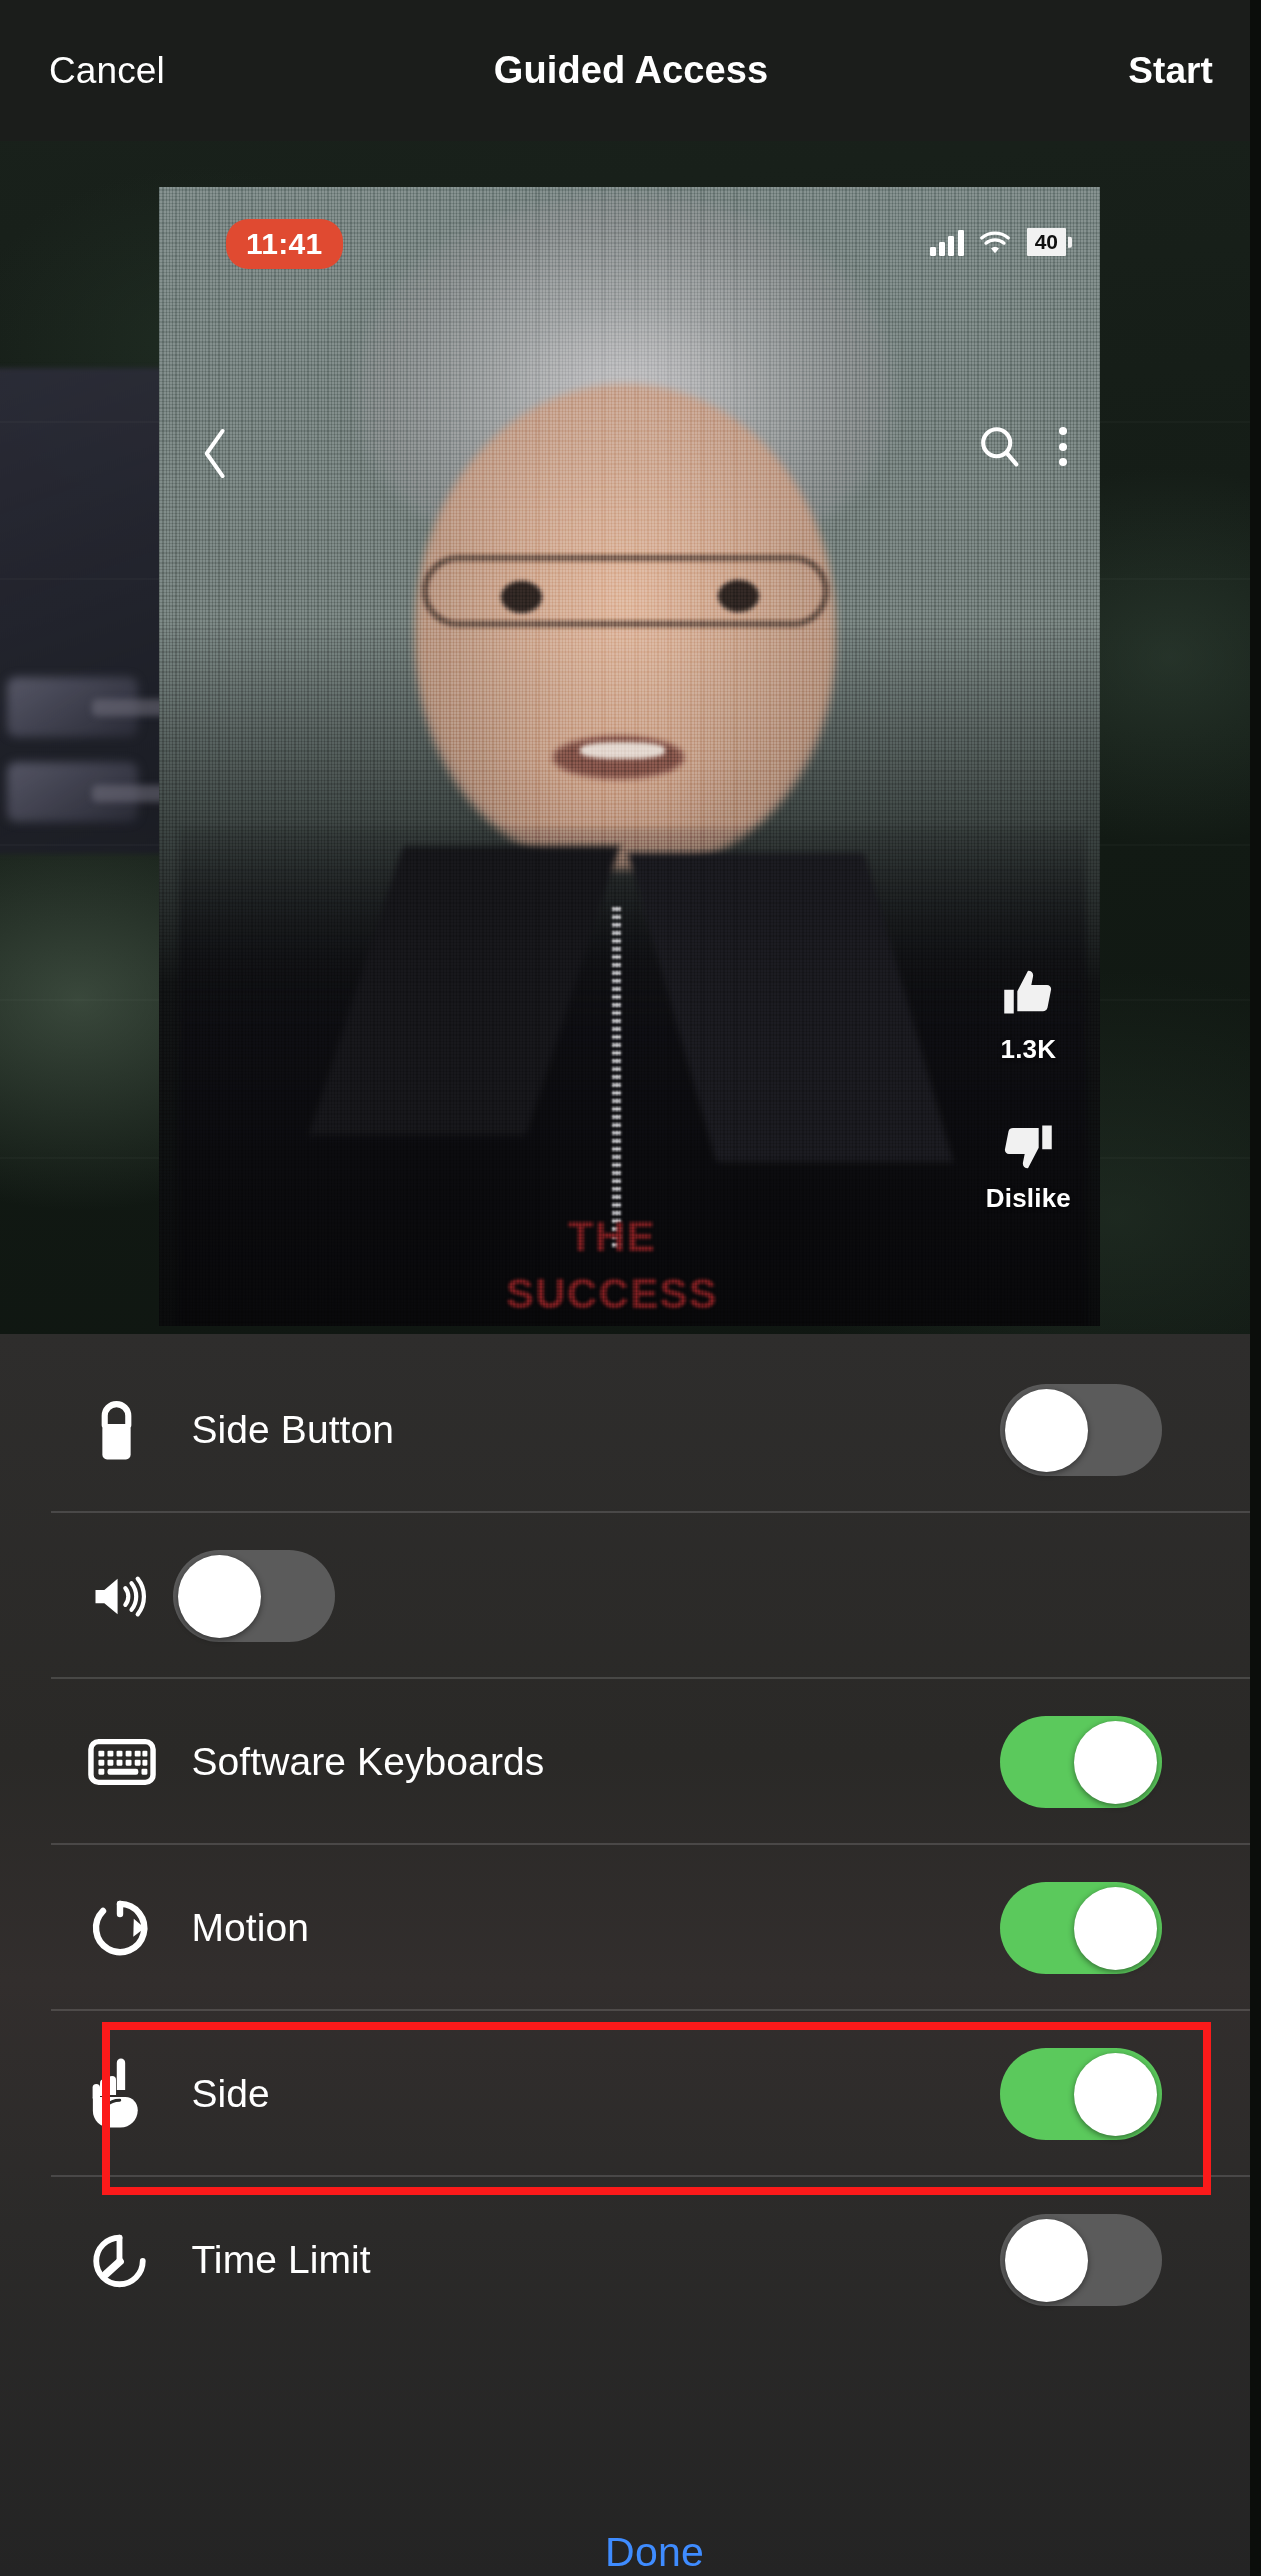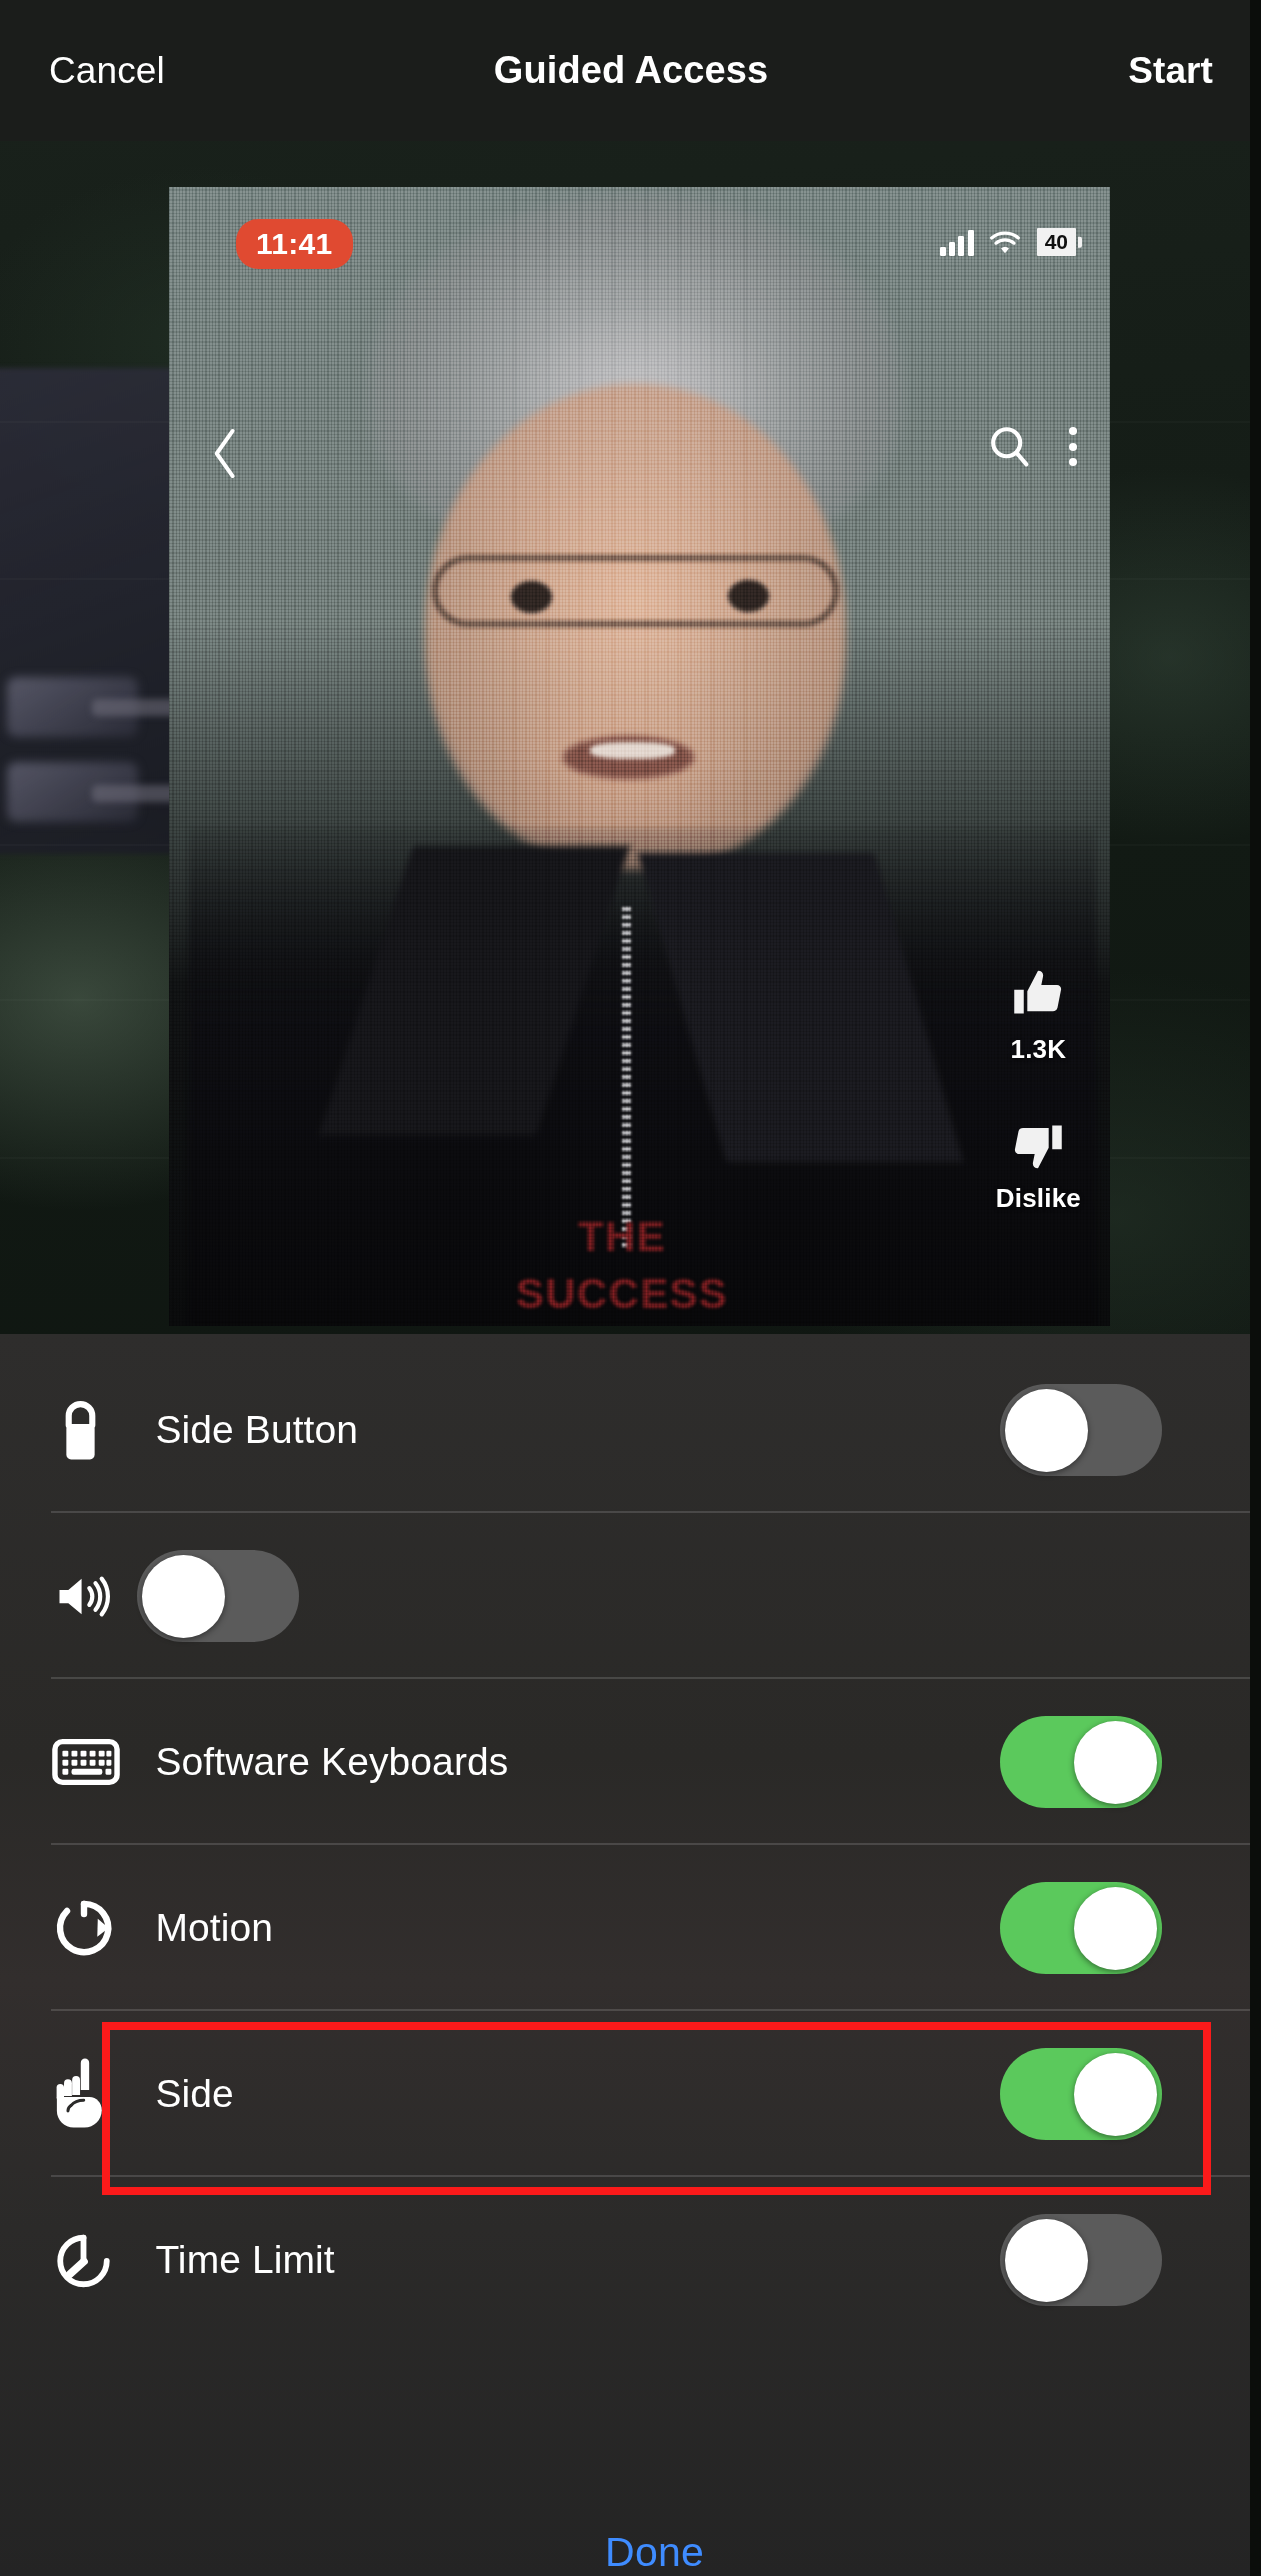--- a/index.html
+++ b/index.html
@@ -41,21 +41,20 @@
   }
   .topbar-btn { color:#ffffff; font-size:37px; font-weight:400; letter-spacing:0.1px; white-space:nowrap; }
   .topbar-btn.bold { font-weight:700; }
   .topbar-title { color:#ffffff; font-size:38px; font-weight:700; letter-spacing:0.1px; position:absolute; left:0; right:0; text-align:center; }
 
   
   .preview {
     position:absolute; left:159px; top:187px; width:941px; height:1139px;
     overflow:hidden; z-index:5;
     background:#6d7a78;
-    margin-left:10px;
   }
   .preview-photo {
     position:absolute; inset:0;
     background:
       radial-gradient(ellipse 197px 112px at 473px 197px, rgba(176,176,176,.95), rgba(150,152,150,0) 68%),
       radial-gradient(ellipse 276px 217px at 460px 368px, rgba(214,176,152,.97), rgba(190,155,135,0) 66%),
       radial-gradient(ellipse 184px 145px at 453px 578px, rgba(205,163,140,.92), rgba(190,150,130,0) 70%),
       radial-gradient(ellipse 342px 217px at 460px 874px, rgba(22,22,26,.97), rgba(22,22,26,0) 72%),
       linear-gradient(180deg,#7e8a88 0%, #76827f 38%, #3a4240 56%, #111314 70%, #0a0b0c 100%);
   }
@@ -134,21 +133,21 @@
 
   
   .sheet {
     position:absolute; left:0; top:1334px; width:1262px; height:1242px;
     background:linear-gradient(180deg,#2e2d2c 0%, #2a2927 34%, #322e2d 52%, #2b2a29 72%, #242424 100%);
     z-index:7;
   }
   .rows { position:relative; padding-top:13px; }
   .row {
     position:relative; display:flex; align-items:center;
-    height:166px; padding:0 100px 0 52px;
+    height:166px; padding:0 100px 0 88px;
   }
   .row-sep {
     position:absolute; left:51px; right:0; bottom:0; height:2px; background:rgba(255,255,255,.14);
   }
   .row-icon {
     width:85px; flex:0 0 85px; display:flex; align-items:center; justify-content:flex-start;
     color:#fff;
   }
   .row-label { color:#fff; font-size:39px; font-weight:400; letter-spacing:0.1px; flex:1; margin-left:18.4px; }
 

